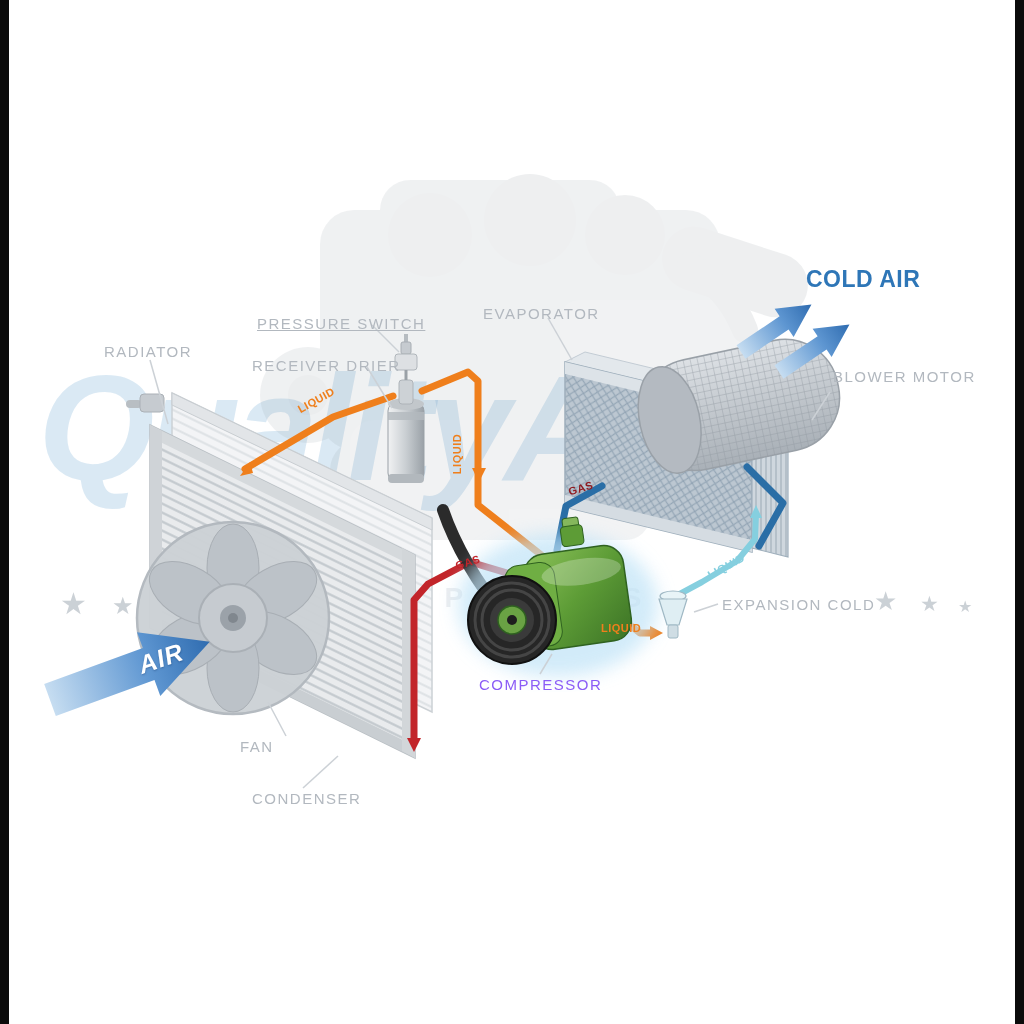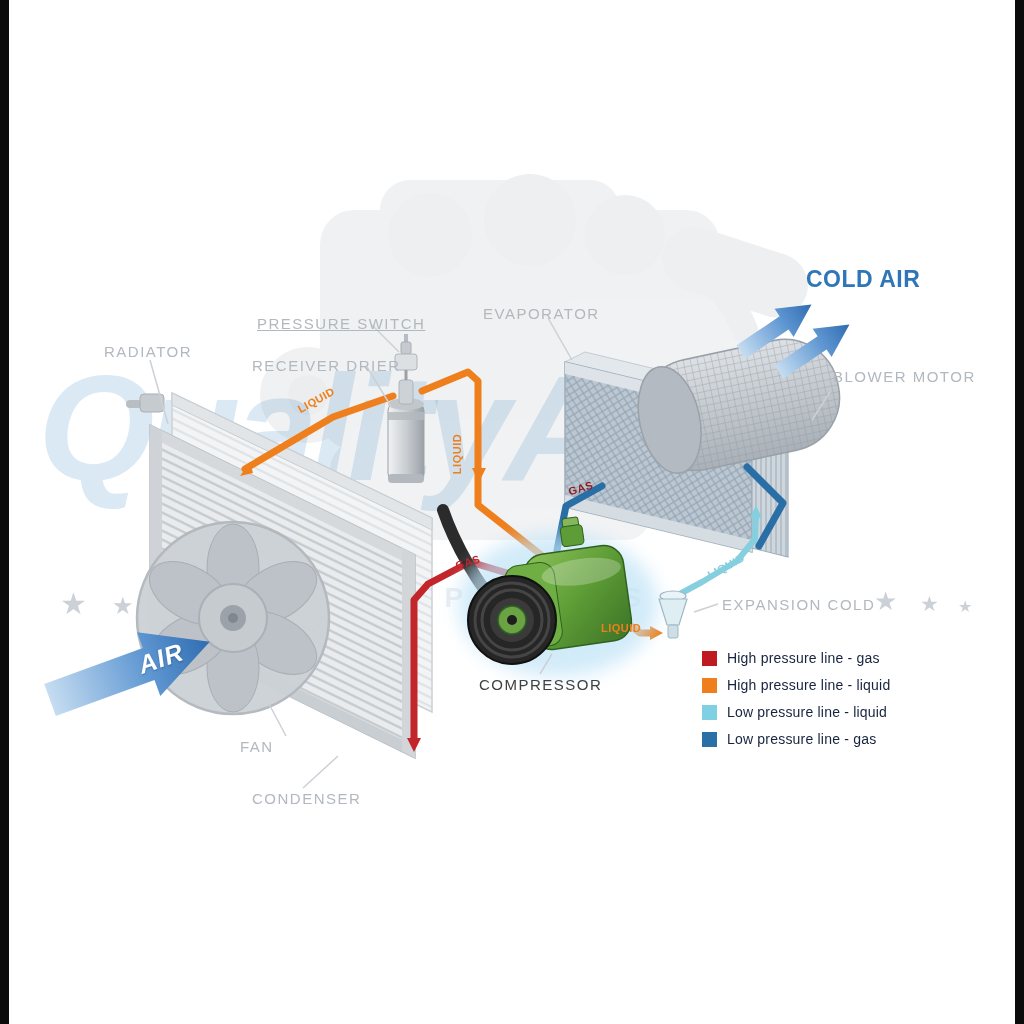--- a/index.html
+++ b/index.html
@@ -13,21 +13,21 @@
   #wm-text{position:absolute;left:0;top:-30px;font-size:150px;font-weight:700;font-style:italic;
            letter-spacing:-6px;color:rgba(134,181,219,0.30);white-space:nowrap;}
   #wm-sub{position:absolute;left:190px;top:210px;font-size:28px;font-weight:700;
           letter-spacing:26px;color:rgba(90,110,130,0.12);white-space:nowrap;}
   .wm-star{position:absolute;color:#c3c9cf;opacity:.85;}
 
   svg{position:absolute;left:0;top:0;}
 
   
   .clabel{position:absolute;color:#b2b8bf;font-size:15px;letter-spacing:1.5px;white-space:nowrap;}
-  #lbl-compressor{color:#404040;}
+  #lbl-compressor{color:#8b5cf6;}
   #lbl-cold-air{position:absolute;font-size:23px;font-weight:700;letter-spacing:.5px;white-space:nowrap;text-align:right;}
   #lbl-air{position:absolute;left:138px;top:644px;color:#ffffff;font-size:25px;font-weight:700;
            font-style:italic;letter-spacing:1px;transform:rotate(-19deg);
            text-shadow:0 1px 2px rgba(10,40,90,.35);}
 
   
   .pipe-label{position:absolute;font-size:11px;font-weight:700;letter-spacing:.5px;white-space:nowrap;}
 
   
   #legend{position:absolute;left:702px;top:650px;}
@@ -253,32 +253,14 @@
   <div class="clabel" style="left:252px;top:790px;" id="lbl-condenser">CONDENSER</div>
   <div id="lbl-air">AIR</div>
 
   <div class="pipe-label" style="left: 296px; top: 394px; transform: rotate(-29deg); color: rgb(239, 127, 28);">LIQUID</div>
   <div class="pipe-label" style="left: 437px; top: 448px; transform: rotate(-90deg); color: rgb(239, 127, 28);">LIQUID</div>
   <div class="pipe-label" style="left: 455px; top: 556px; transform: rotate(-17deg); color: rgb(194, 37, 42);">GAS</div>
   <div class="pipe-label" style="left: 568px; top: 482px; transform: rotate(-17deg); color: rgb(143, 29, 34);">GAS</div>
   <div class="pipe-label" style="left: 706px; top: 560px; transform: rotate(-28deg); color: rgb(133, 207, 223);">LIQUID</div>
   <div class="pipe-label" style="left: 601px; top: 622px; color: rgb(239, 127, 28);">LIQUID</div>
 
-  <div id="legend">
-    <div class="legend-row">
-      <div class="legend-swatch" style="background-color: rgb(191, 26, 32);"></div>
-      <div class="legend-label">High pressure line - gas</div>
-    </div>
-    <div class="legend-row">
-      <div class="legend-swatch" style="background-color: rgb(239, 127, 28);"></div>
-      <div class="legend-label">High pressure line - liquid</div>
-    </div>
-    <div class="legend-row">
-      <div class="legend-swatch" style="background-color: rgb(126, 208, 226);"></div>
-      <div class="legend-label">Low pressure line - liquid</div>
-    </div>
-    <div class="legend-row">
-      <div class="legend-swatch" style="background-color: rgb(42, 111, 166);"></div>
-      <div class="legend-label">Low pressure line -  gas</div>
-    </div>
-  </div>
 
 </div>
 
 </body></html>

